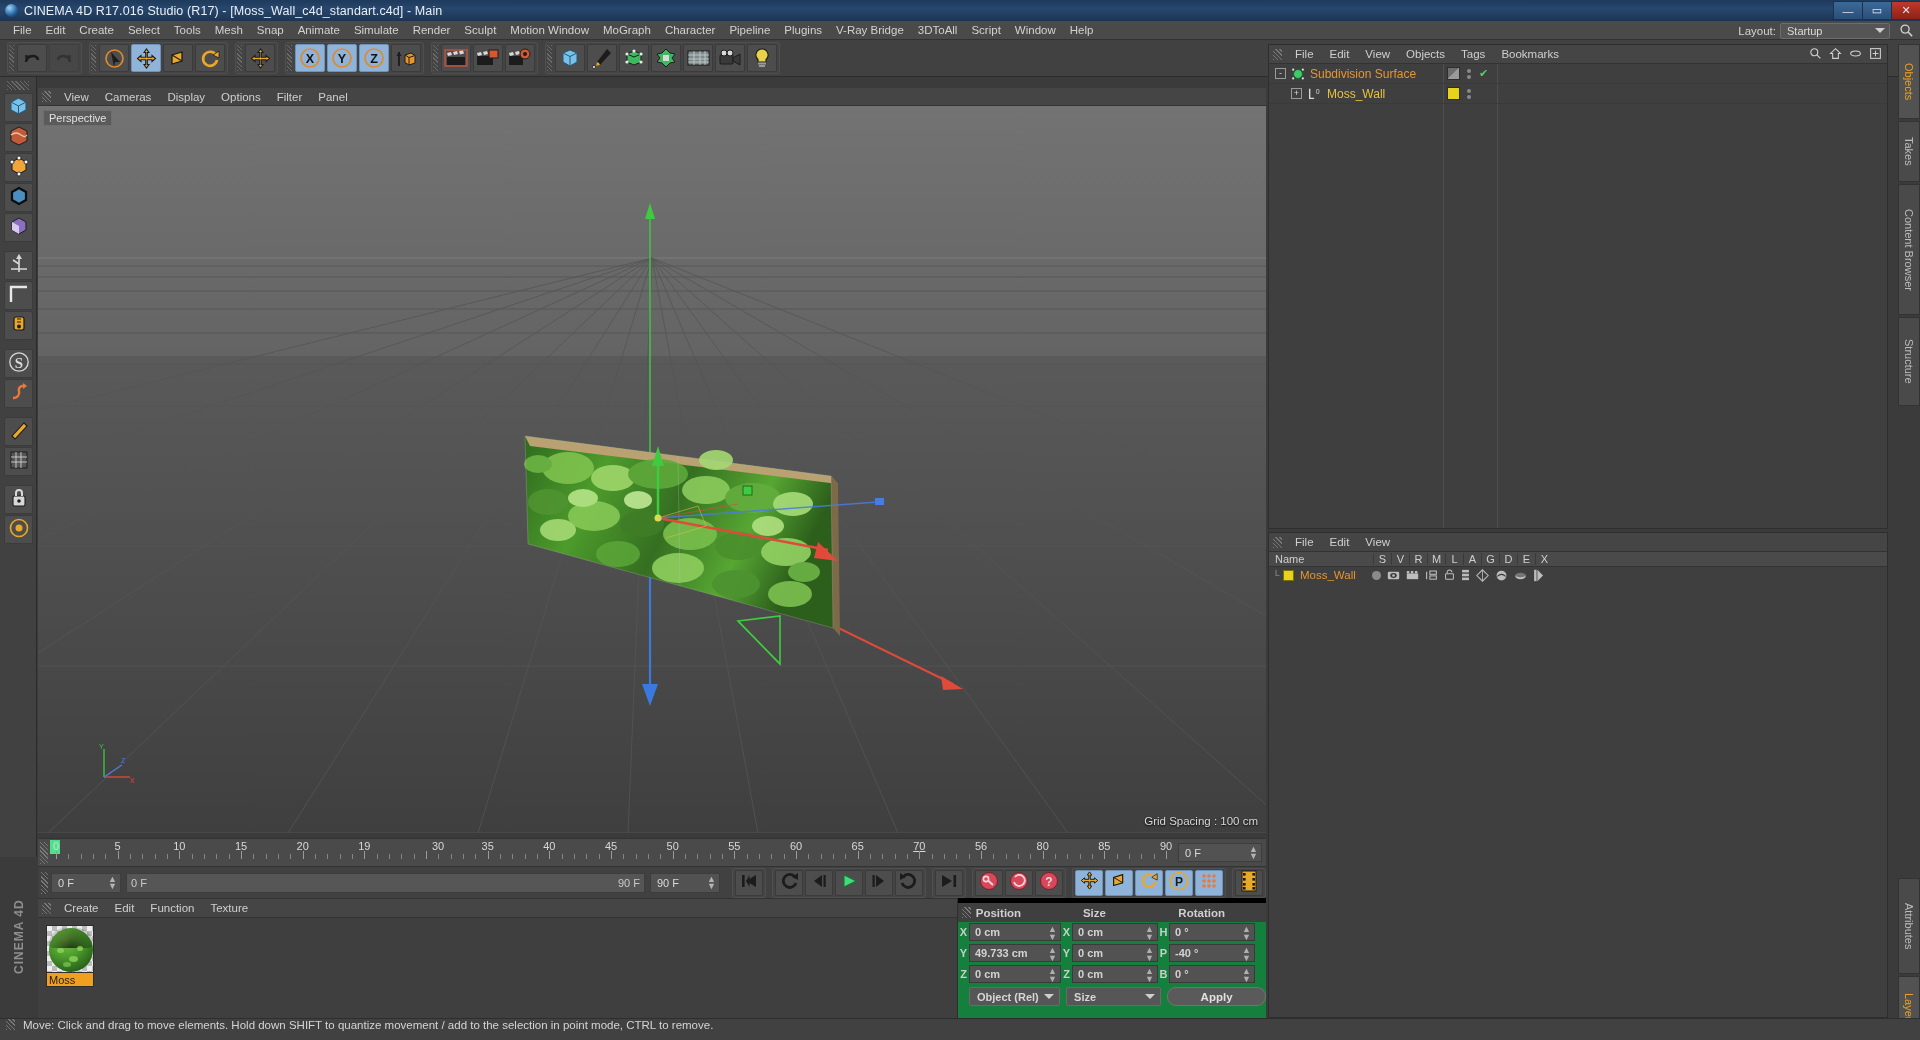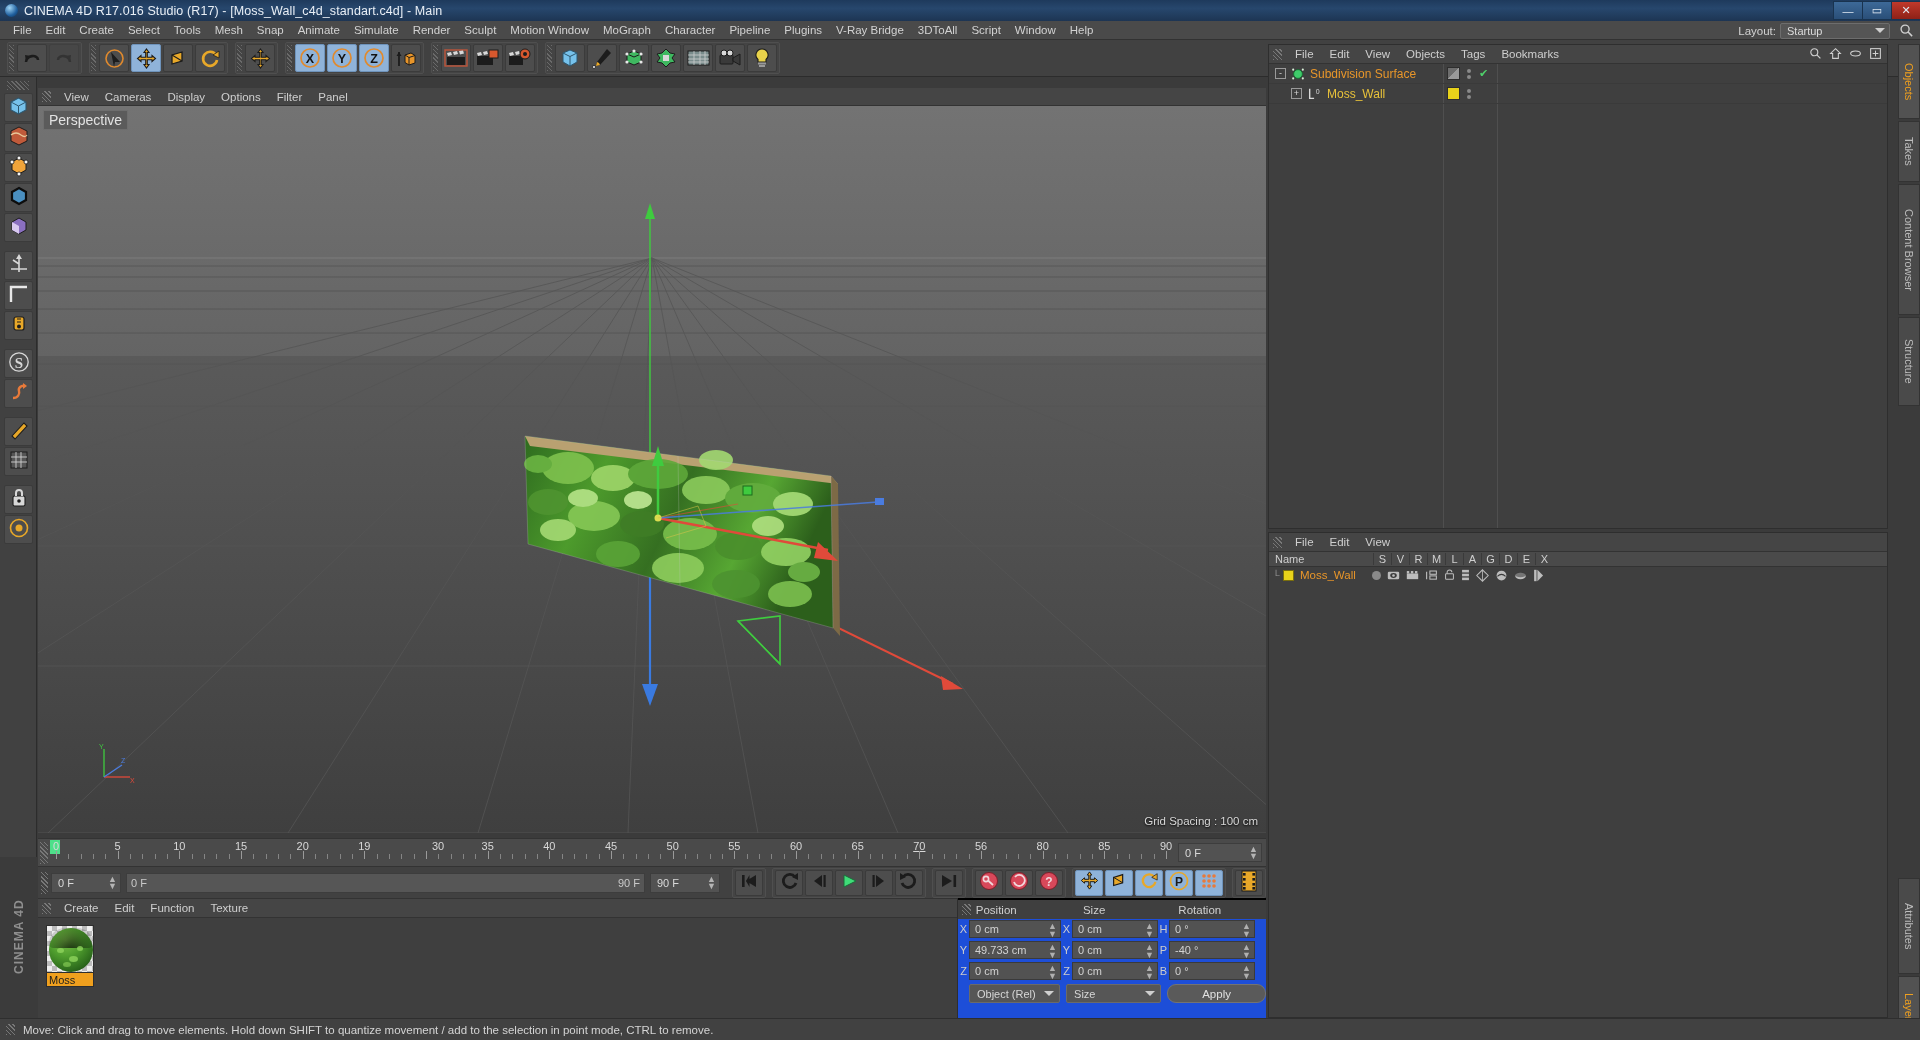--- a/index.html
+++ b/index.html
@@ -71,21 +71,21 @@
     background:#3b3b3b; }
   #vpmenu { height:18px; background:#454545; display:flex; align-items:center;
     padding-left:4px; border-bottom:1px solid #333; }
   #vpmenu .g { width:9px; height:11px; margin-right:5px;
     background-image:repeating-linear-gradient(45deg,#787878 0 1px,transparent 1px 3px); }
   #vpmenu .mi { color:#cfcfcf; font-size:11.5px; padding:0 8px; }
   #viewport { position:absolute; left:0; top:18px; width:1228px; height:727px;
     background:linear-gradient(to bottom,#6e6e6e 0%,#6a6a6a 25%,#565656 32%,#4a4a4a 100%);
     overflow:hidden; }
   #vplabel { position:absolute; left:5px; top:4px; background:#5b5b5b;
-    color:#e2e2e2; font-size:14px; padding:1px 5px; border:1px solid #6e6e6e; }
+    color:#e2e2e2; font-size:11px; padding:1px 5px; border:1px solid #6e6e6e; }
   #gridspacing { position:absolute; right:8px; bottom:6px; color:#d8d8d8;
     font-size:11.5px; text-shadow:0 1px 2px #000; }
   #axisgizmo { position:absolute; left:58px; bottom:48px; width:42px; height:42px; }
 
   
   #timeline { position:absolute; left:38px; top:838px; width:1228px; height:28px;
     background:#4a4a4a; border-top:1px solid #333; }
   #tlgrip { position:absolute; left:2px; top:3px; width:8px; height:22px;
     background-image:repeating-linear-gradient(45deg,#787878 0 1px,transparent 1px 3px); }
   #tlruler { position:absolute; left:12px; top:0; right:92px; height:28px; }
@@ -136,21 +136,21 @@
   #matswatch .ballTop { position:absolute; left:2px; top:2px; width:44px; height:20px;
     border-radius:22px 22px 6px 6px;
     background:radial-gradient(ellipse at 50% 120%, rgba(0,0,0,.75), rgba(0,0,0,.15) 70%); }
   #matswatch .speck { position:absolute; border-radius:50%; background:#8fd45c; opacity:.8; }
   #matname { width:48px; background:#f0a01e; color:#1d1d1d; font-size:11px;
     text-align:left; padding-left:2px; line-height:14px; height:14px;
     border:1px solid #2e2e2e; border-top:none; }
 
   
   #coords { position:absolute; left:958px; top:898px; width:308px; height:120px;
-    background:#1d4ed8; border-top:2px solid #000000; }
+    background:#15803d; border-top:5px solid #000000;font-weight:bold; }
   #coords .hdr { height:19px; display:flex; align-items:center; color:#cfcfcf;
     font-size:11.5px; background:#3f3f3f; }
   #coords .hdr .g { width:9px; height:11px; margin:0 5px 0 4px;
     background-image:repeating-linear-gradient(45deg,#787878 0 1px,transparent 1px 3px); }
   #coords .row { display:flex; align-items:center; height:20px; margin-bottom:1px; }
   #coords .ax { width:11px; color:#cccccc; font-size:11px; text-align:center; }
   #coords .fld { height:18px; background:#525252; border:1px solid #3a3a3a;
     color:#d2d2d2; font-size:11px; display:flex; align-items:center;
     padding-left:5px; position:relative; }
   #coords .fld .sp { position:absolute; right:3px; top:1px; color:#b0b0b0;
@@ -209,21 +209,21 @@
   #vtabs { position:absolute; right:0; top:44px; width:22px; height:975px; }
   .vtab { width:22px; background:#4a4a4a; border:1px solid #333;
     color:#bdbdbd; font-size:11px; writing-mode:vertical-rl;
     text-orientation:mixed; display:flex; align-items:center;
     justify-content:center; padding:7px 0; margin-bottom:2px; }
   .vtab.sel { color:#f0a01e; background:#525252; }
 
   
   #statusbar { position:absolute; left:0; bottom:0; width:1920px; height:22px;
     background:#414141; border-top:1px solid #2e2e2e; display:flex;
-    align-items:center;margin-top:20px; }
+    align-items:flex-start;margin-top:20px; }
   #statusbar .g { width:9px; height:11px; margin:0 8px 0 6px;
     background-image:repeating-linear-gradient(45deg,#787878 0 1px,transparent 1px 3px); }
   #statusbar .txt { color:#d4d4d4; font-size:11.5px; }
 </style>
 </head>
 <body>
 
 <div id="titlebar">
   <div class="tb-logo"></div>
   <div class="tb-text">CINEMA 4D R17.016 Studio (R17) - [Moss_Wall_c4d_standart.c4d] - Main</div>

